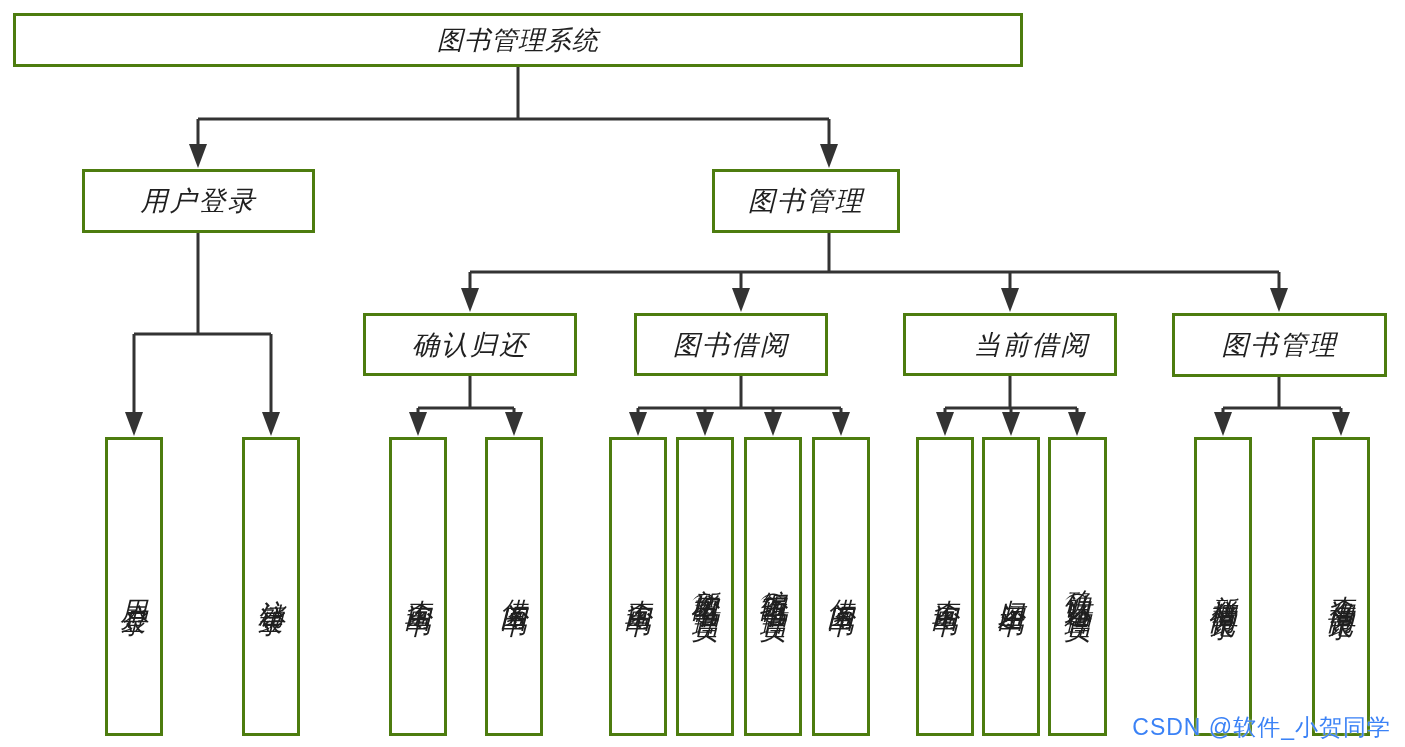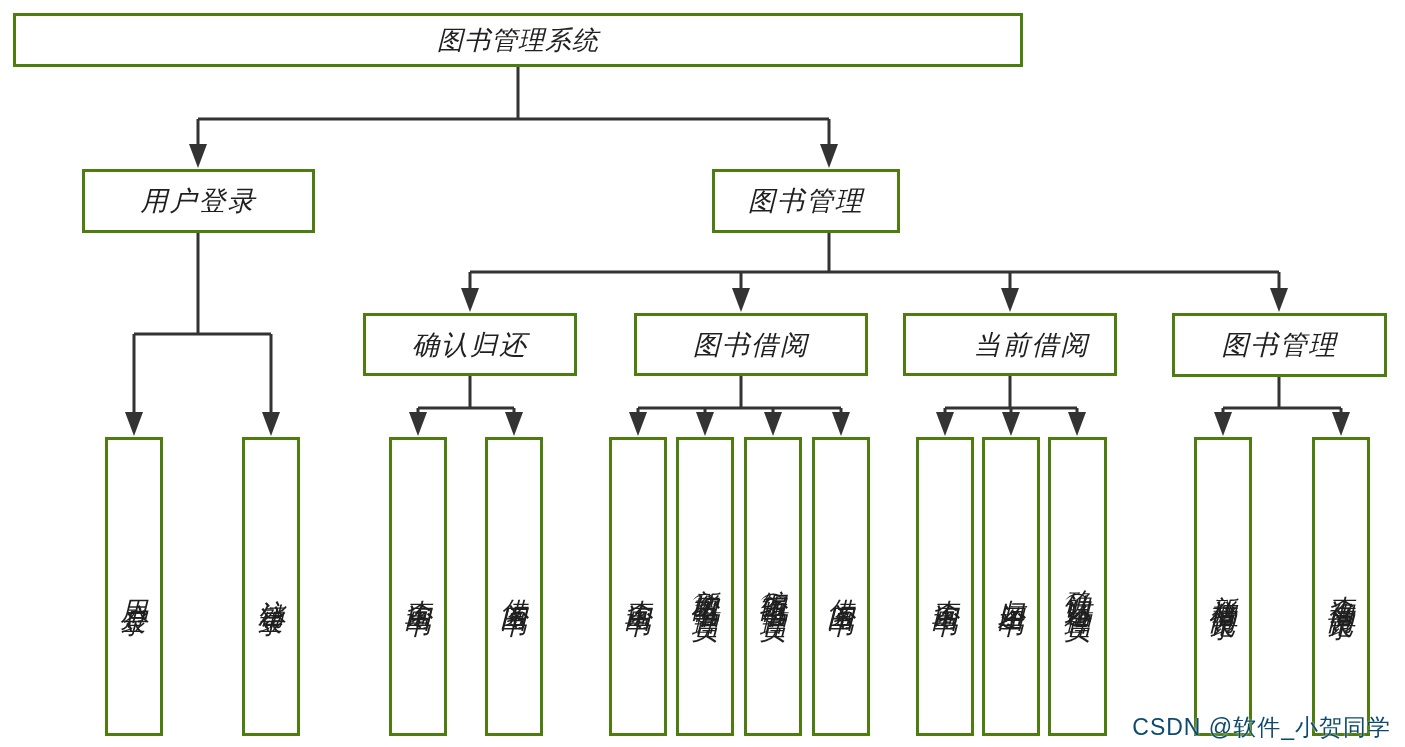--- a/index.html
+++ b/index.html
@@ -40,21 +40,21 @@
     line-height: 1;
     color: #1f1f1f;
   }
   #watermark {
     position: absolute;
     top: 712px;
     right: 14px;
     z-index: 5;
     font-size: 23px;
     letter-spacing: 1px;
-    color: #0c4a6e;
+    color: #3b82f6;
     text-shadow: 0 0 2px #ffffff;
   }
 </style>
 </head>
 <body>
 
 <div id="canvas">
 
   <svg id="connectors" viewBox="0 0 1405 747" xmlns="http://www.w3.org/2000/svg">
     <g stroke="#333333" stroke-width="3" fill="none">
@@ -88,21 +88,21 @@
       <polygon points="1332,412 1350,412 1341,436"></polygon>
     </g>
   </svg>
 
   <div class="node hnode root-node" style="left:13px; top:13px; width:1010px; height:54px;">图书管理系统</div>
 
   <div class="node hnode" style="left:82px; top:169px; width:233px; height:64px;">用户登录</div>
   <div class="node hnode" style="left:712px; top:169px; width:188px; height:64px;">图书管理</div>
 
   <div class="node hnode" style="left:363px; top:313px; width:214px; height:63px;">确认归还</div>
-  <div class="node hnode" style="left:634px; top:313px; width:234px; height:63px;">图书借阅</div>
+  <div class="node hnode" style="left:634px; top:313px; width:194px; height:63px;">图书借阅</div>
   <div class="node hnode" style="left:903px; top:313px; width:214px; height:63px;padding-left:43px;">当前借阅</div>
   <div class="node hnode" style="left:1172px; top:313px; width:215px; height:64px;">图书管理</div>
 
   <div class="node leaf" style="left:105px; top:437px; width:58px; height:299px;">
     <span class="vtext">用户登录</span>
   </div>
   <div class="node leaf" style="left:242px; top:437px; width:58px; height:299px;">
     <span class="vtext">注销登录</span>
   </div>
 

